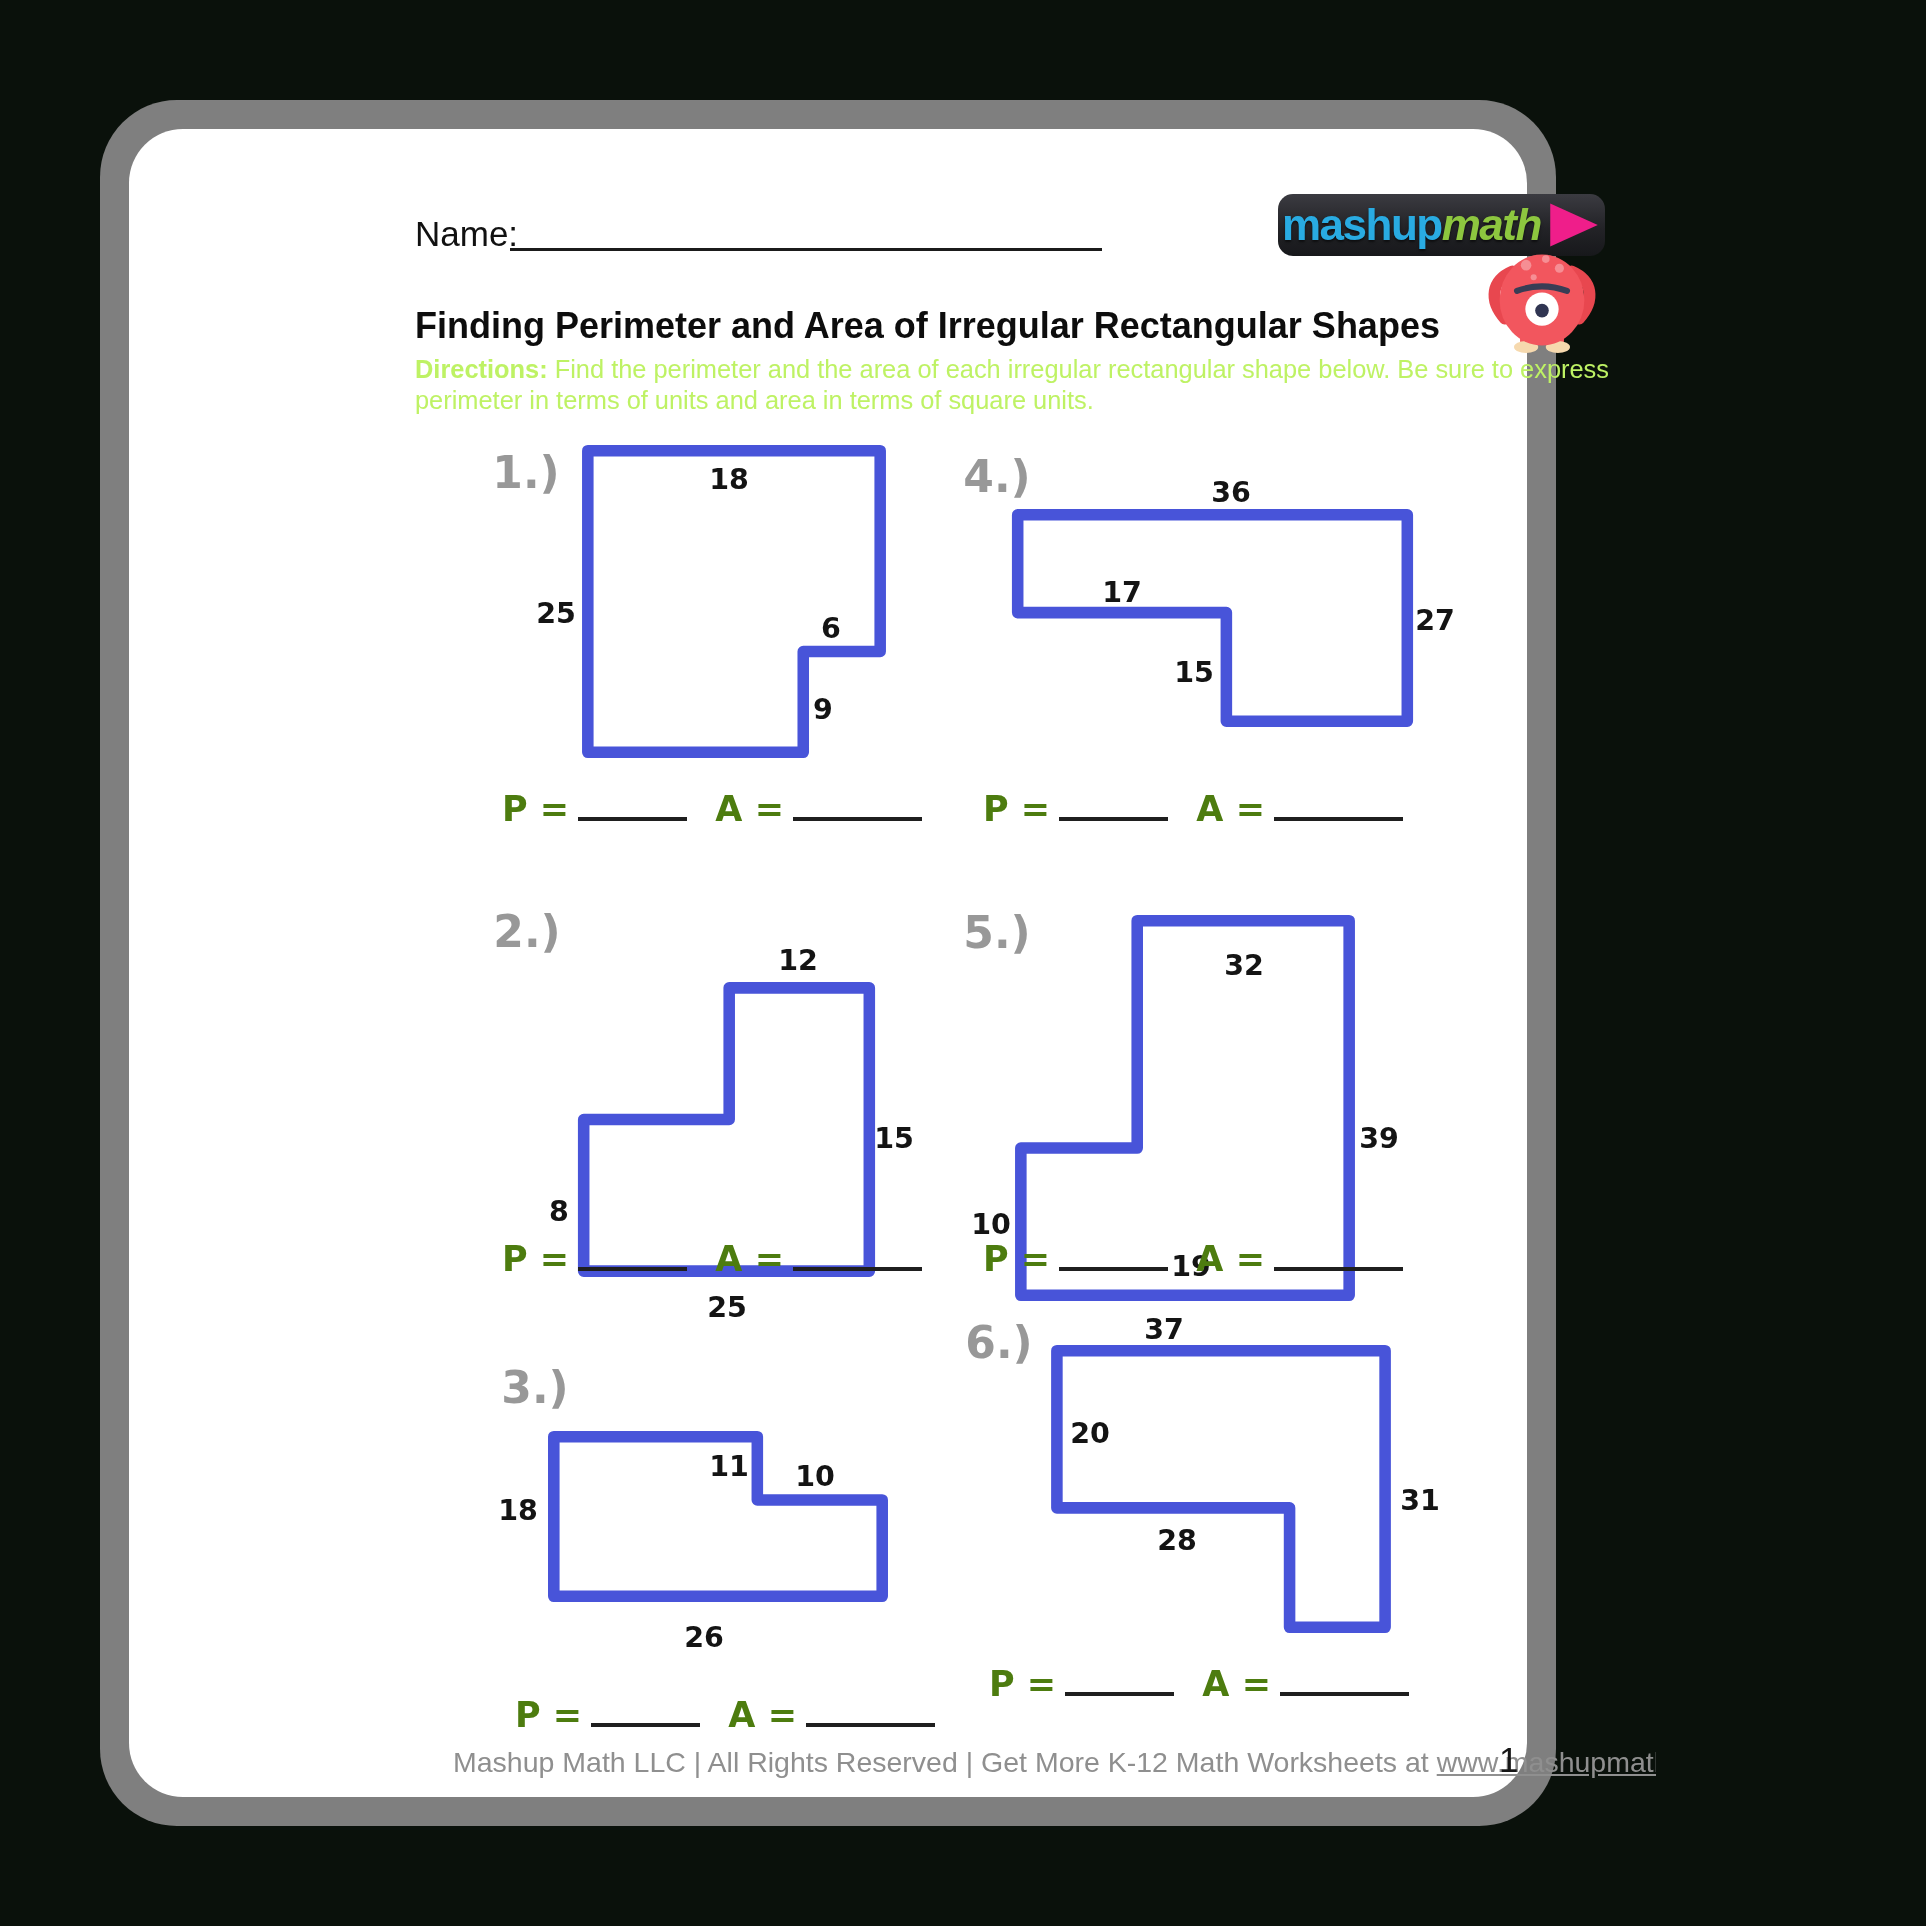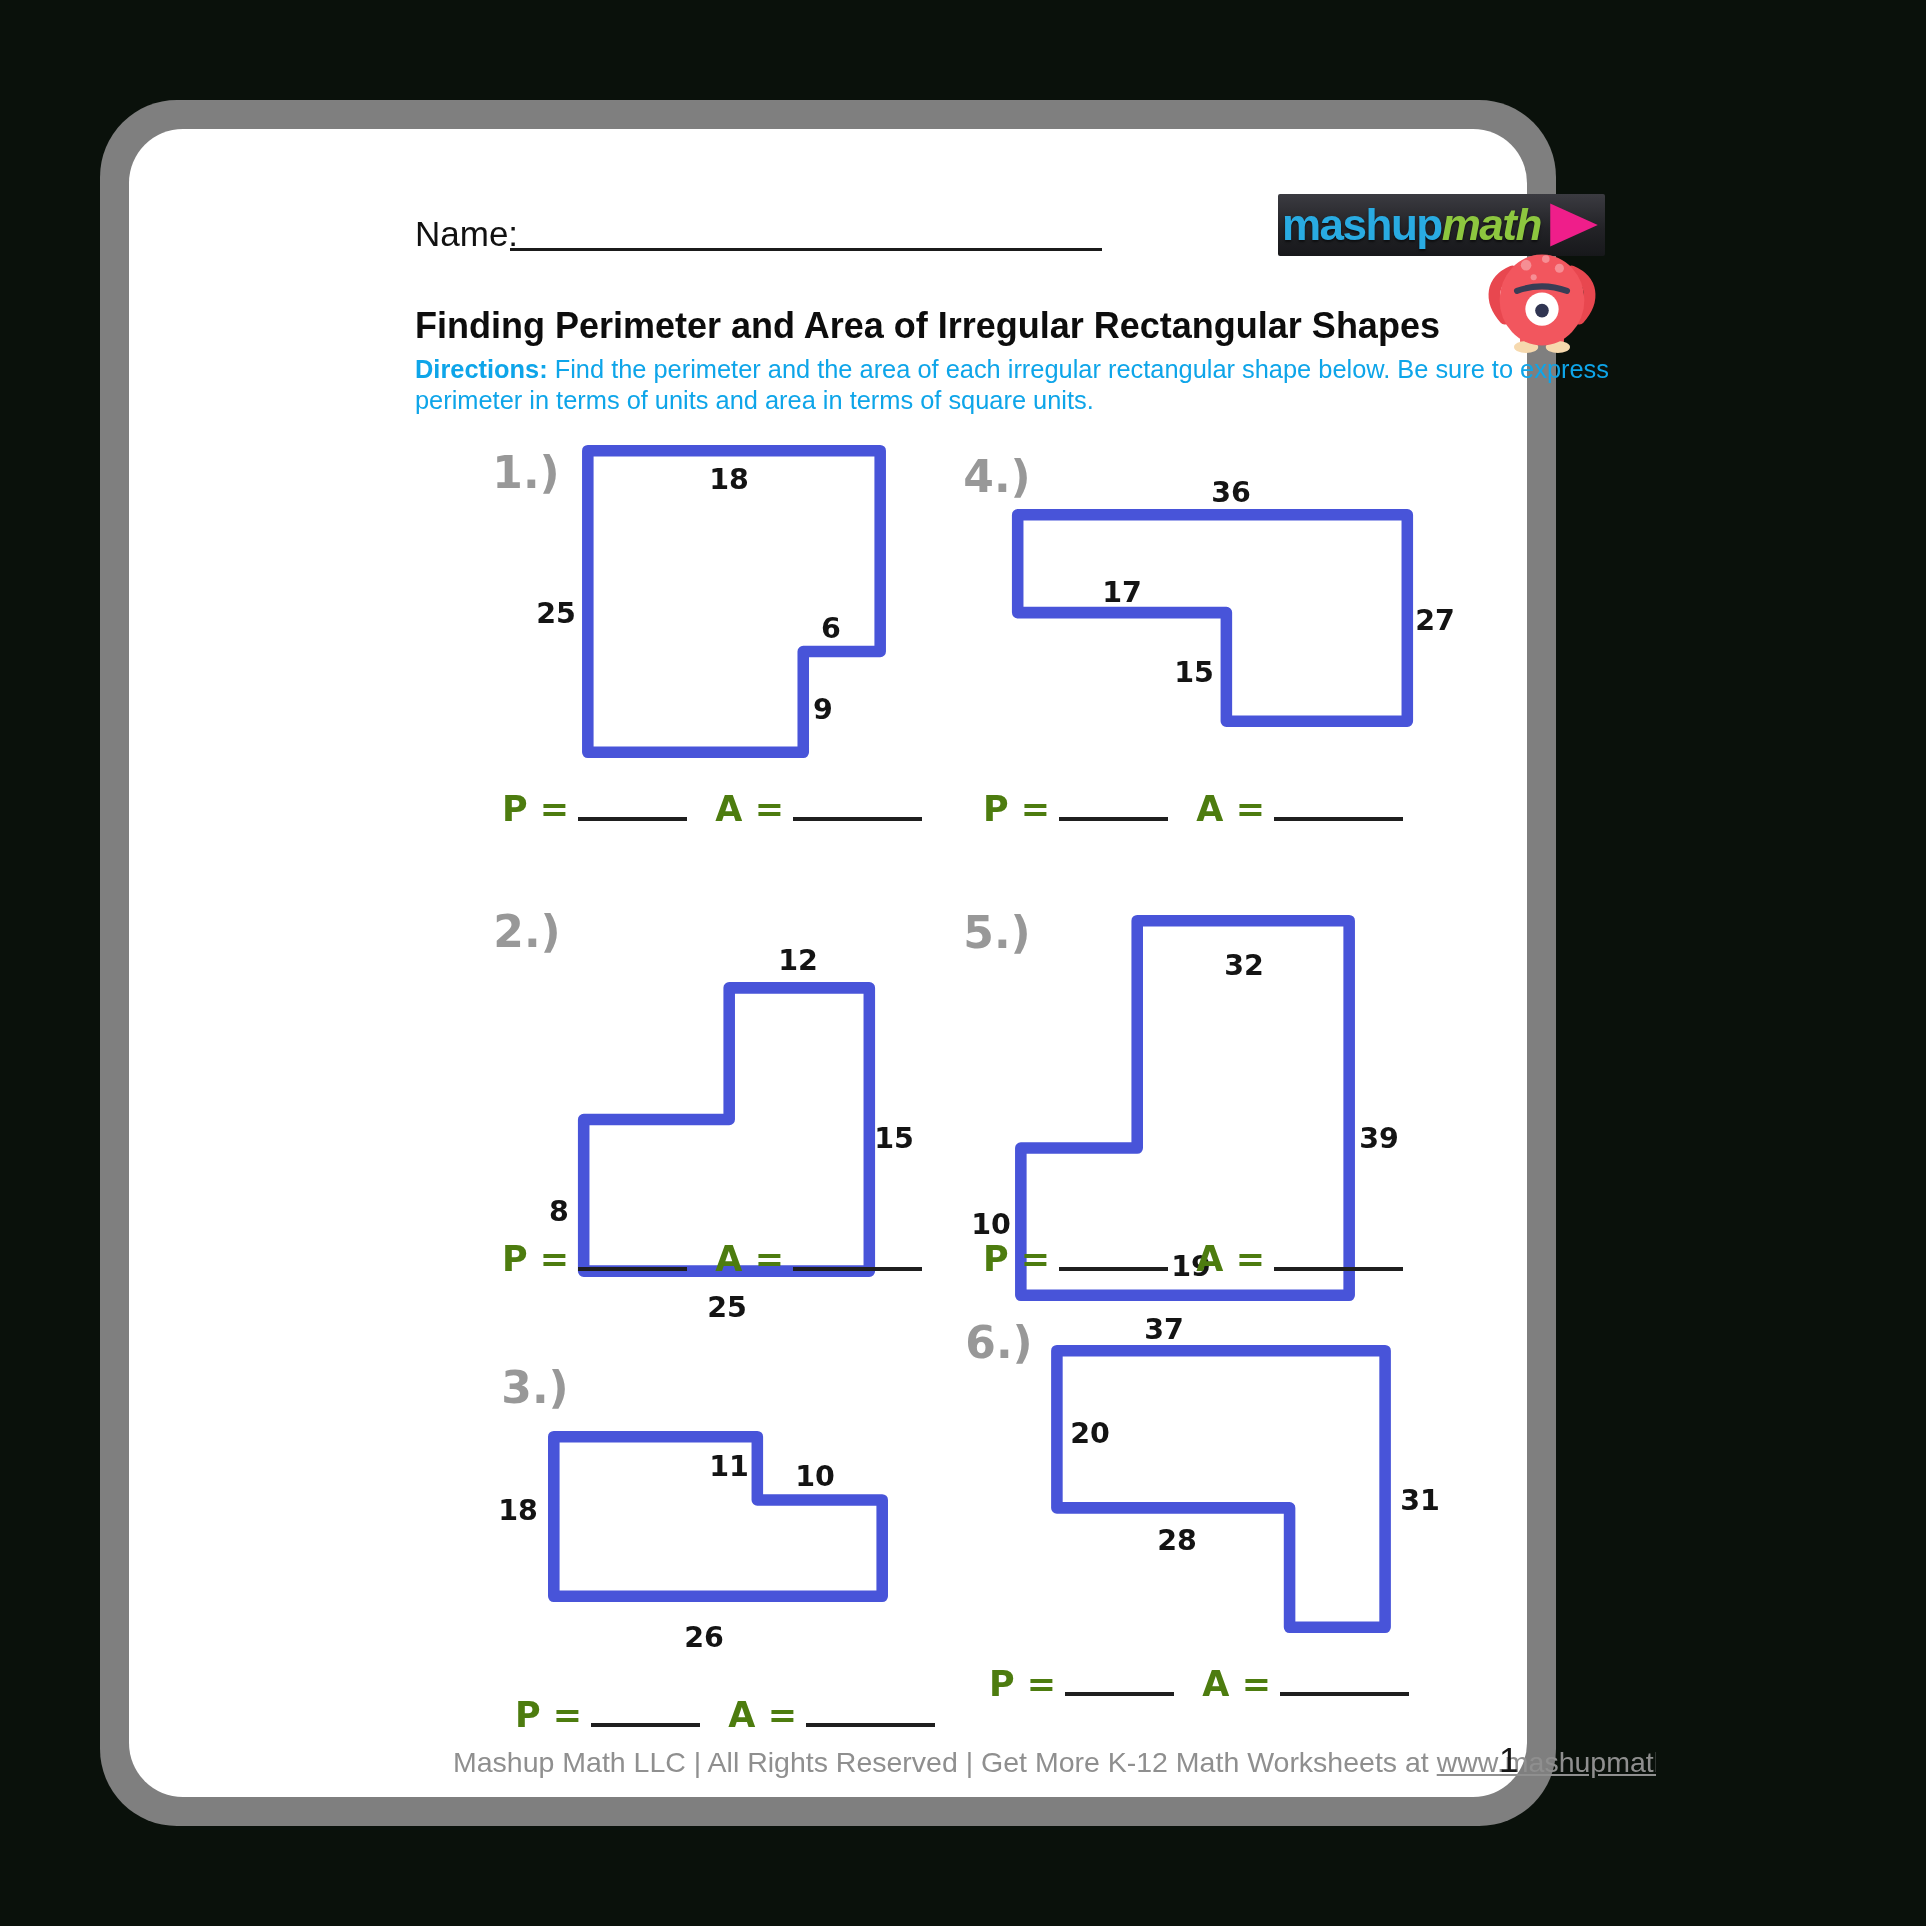--- a/index.html
+++ b/index.html
@@ -8,24 +8,24 @@
   #frame{position:absolute;left:100px;top:100px;right:100px;bottom:100px;
          background:#7f7f7f;border-radius:77px;}
   #page{position:absolute;left:129px;top:129px;right:129px;bottom:129px;
         background:#ffffff;border-radius:54px;}
   
   .name-label{position:absolute;left:415px;top:214px;font-size:35px;color:#111;}
   .name-line{position:absolute;left:510px;top:213px;width:592px;height:35px;
              border-bottom:3.9px solid #1b1b1b;}
   .title{position:absolute;left:415px;top:305px;font-size:36px;font-weight:bold;color:#0d0d0d;
          white-space:nowrap;}
-  .directions{position:absolute;left:415px;top:354px;font-size:25.4px;color:#0ea5e9;line-height:31px;}
+  .directions{position:absolute;left:415px;top:354px;font-size:25.4px;color:#bef264;line-height:31px;}
   .directions .dline{white-space:nowrap;}
   
-  .logo{position:absolute;left:1278px;top:194px;width:327px;height:62px;border-radius:2px;
+  .logo{position:absolute;left:1278px;top:194px;width:327px;height:62px;border-radius:15px;
         background:linear-gradient(#3b3b41 0%,#232327 55%,#17181b 100%);
         display:flex;align-items:center;justify-content:center;}
   .logo .w1{font-size:44px;font-weight:bold;letter-spacing:-1.5px;color:#29abe2;
             text-shadow:0 1.5px 2.3px rgba(0,0,0,.55);}
   .logo .w2{font-size:44px;font-weight:bold;letter-spacing:-1.5px;color:#8dc63f;
             text-shadow:0 1.5px 2.3px rgba(0,0,0,.55);font-style:italic;}
   .logo svg{margin-left:6.2px;}
   .mascot{position:absolute;left:1481px;top:247px;}
   
   .pnum{position:absolute;transform:translate(-50%,-50%);font-family:"DejaVu Sans",sans-serif;

